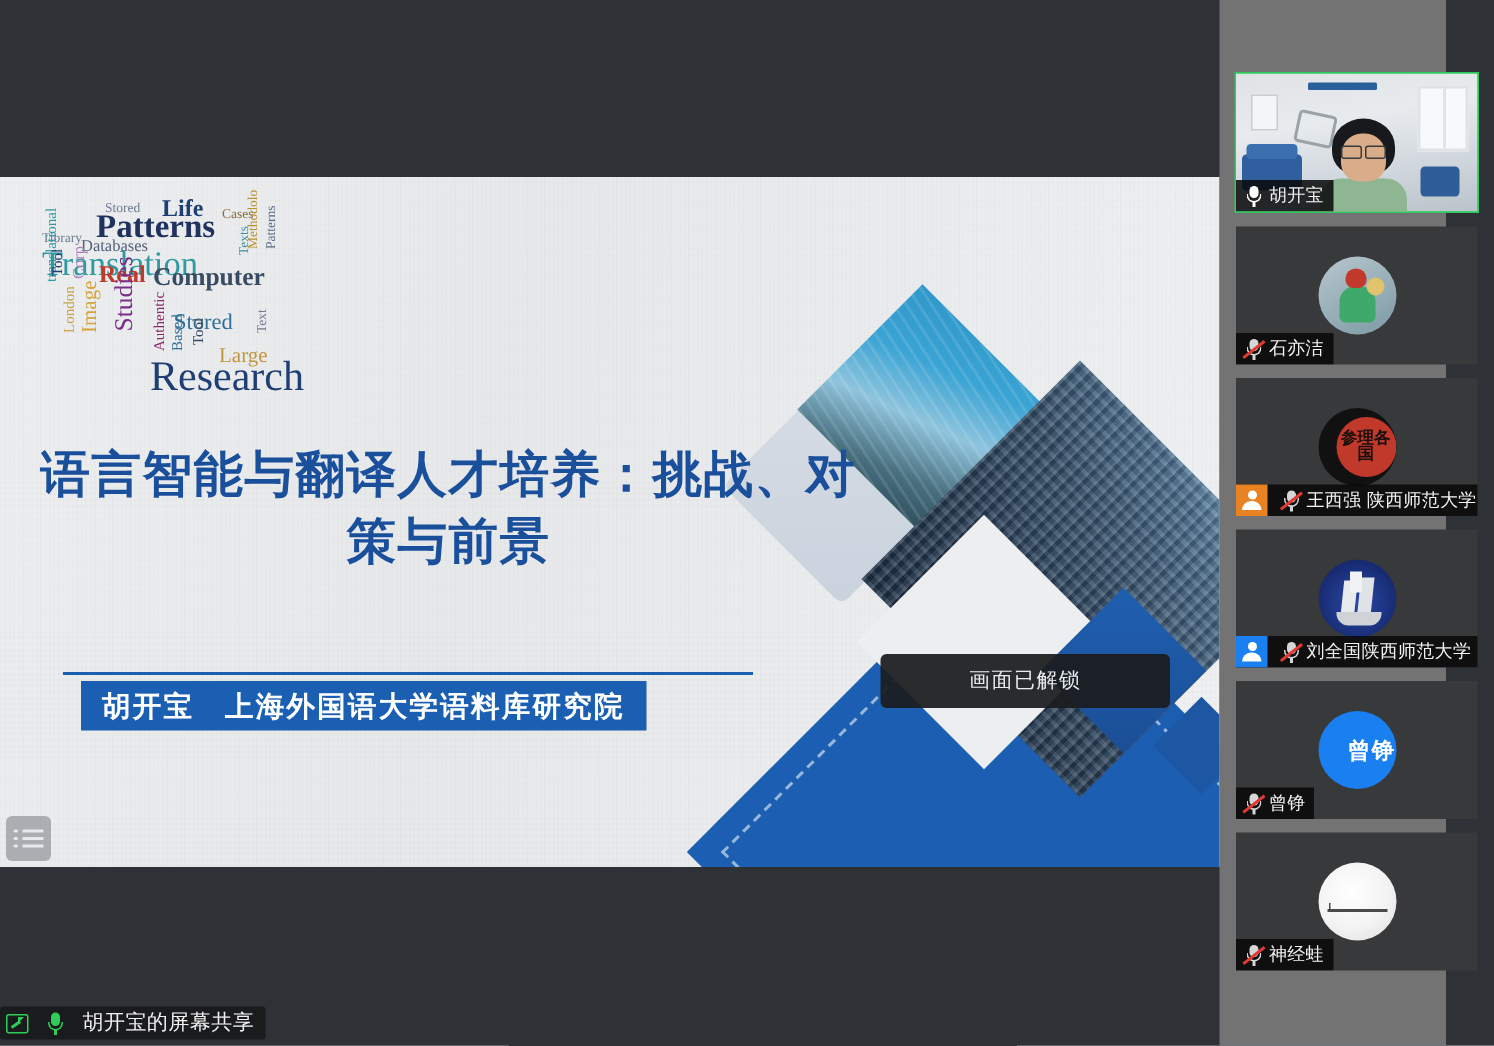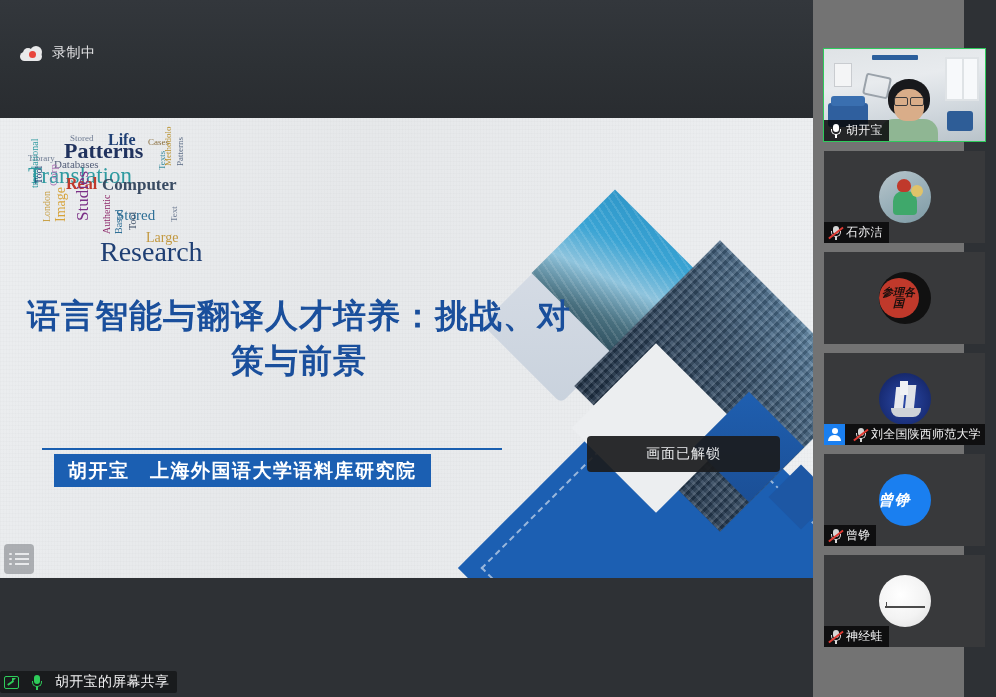--- a/index.html
+++ b/index.html
@@ -195,21 +195,21 @@
   .person-head{position:absolute;left:64px;top:30px;width:42px;height:38px;background:#18191c;border-radius:50% 50% 42% 42%;}
   .person-face{position:absolute;left:70px;top:40px;width:30px;height:32px;background:#d9ad89;border-radius:46% 46% 40% 40%;}
   .person-glass{position:absolute;left:70px;top:48px;width:30px;height:7px;}
   .person-glass:before,.person-glass:after{content:"";position:absolute;top:0;width:12px;height:7px;border:1.3px solid #3a3a3c;border-radius:2px;}
   .person-glass:before{left:0;} .person-glass:after{right:0;}
   .person-body{position:absolute;left:56px;top:70px;width:58px;height:26px;background:#8fb693;border-radius:14px 14px 0 0;}
 
   .tile-avatar {
     position:absolute; left:50%; top:50%; transform:translate(-50%,-50%);
     width:52px; height:52px; border-radius:50%; overflow:hidden;
-    display:flex; align-items:center; justify-content:flex-start;font-style:italic;
+    display:flex; align-items:center; justify-content:flex-end;
   }
   .av-shijie{background:linear-gradient(150deg,#b9c6cc 0%,#9fb4bd 40%,#7d9aa4 100%);}
   .av-shijie .f1{position:absolute;left:18px;top:8px;width:14px;height:13px;background:#c0392b;border-radius:50% 50% 40% 40%;}
   .av-shijie .f2{position:absolute;left:14px;top:20px;width:24px;height:24px;background:#3fa86b;border-radius:10px 10px 4px 4px;}
   .av-shijie .f3{position:absolute;left:32px;top:14px;width:12px;height:12px;background:#e0c36a;border-radius:50%;}
   .av-seal{background:#111;}
   .av-seal .ring{width:40px;height:40px;border-radius:50%;background:#c0392b;display:flex;align-items:center;justify-content:center;}
   .av-seal .cn{color:#1a0f0d;font-size:11px;font-weight:700;line-height:1;font-family:"Liberation Serif","DejaVu Serif",serif;text-align:center;}
   .av-ship{background:radial-gradient(circle at 50% 55%,#2b49a8 0%,#1a2f7a 60%,#101d4e 100%);}
   .av-ship .hull{position:absolute;left:12px;bottom:8px;width:30px;height:9px;background:#cfd3d8;border-radius:0 0 8px 8px;}
@@ -241,31 +241,20 @@
   .mic-off .arc{position:absolute;left:1.5px;top:6px;width:10px;height:6px;border:1.5px solid #d6d6d6;border-top:0;border-radius:0 0 6px 6px;}
   .mic-off .stm{position:absolute;left:5.5px;top:11px;width:2px;height:3.5px;background:#d6d6d6;}
   .mic-off .slash{position:absolute;left:-2px;top:6.5px;width:18px;height:2.2px;background:#e03b33;transform:rotate(-38deg);}
   .tile-name { color:#f2f2f3; font-size:12px; white-space:nowrap; letter-spacing:.2px; }
 </style>
 </head>
 <body>
 
 <div id="app">
 
-  <div id="topbar">
-    <div id="rec-indicator">
-      <span class="cloud-rec">
-        <span class="c1"></span>
-          <span class="c2"></span>
-          <span class="c3"></span>
-          <span class="dot"></span>
-      </span>
-      <span id="rec-text">录制中</span>
-    </div>
-  </div>
 
   <div id="share-area">
     <div id="slide">
 
       <div class="dia" id="dia-gray"></div>
       <div class="dia" id="dia-photo-top">
         <span class="water-tex"></span>
       </div>
       <div class="dia" id="dia-blue-big">
         <span class="dash"></span>
@@ -388,20 +377,35 @@
         <span class="tile-name">石亦洁</span>
       </div>
     </div>
 
     <div class="tile" style="top:252px">
       <div class="tile-avatar av-seal">
         <span class="ring">
             <span class="cn">参理各国</span>
           </span>
       </div>
+      <div class="tile-bar">
+        <span class="badge cohost">
+          <span class="badge-inner">
+              <span class="p-head"></span>
+              <span class="p-body"></span>
+            </span>
+        </span>
+        <span class="mic-off">
+          <span class="cap"></span>
+            <span class="arc"></span>
+            <span class="stm"></span>
+            <span class="slash"></span>
+        </span>
+        <span class="tile-name">王西强 陕西师范大学</span>
+      </div>
     </div>
 
     <div class="tile" style="top:353px">
       <div class="tile-avatar av-ship">
         <span class="s1"></span>
           <span class="s2"></span>
           <span class="s3"></span>
           <span class="hull"></span>
       </div>
       <div class="tile-bar">

